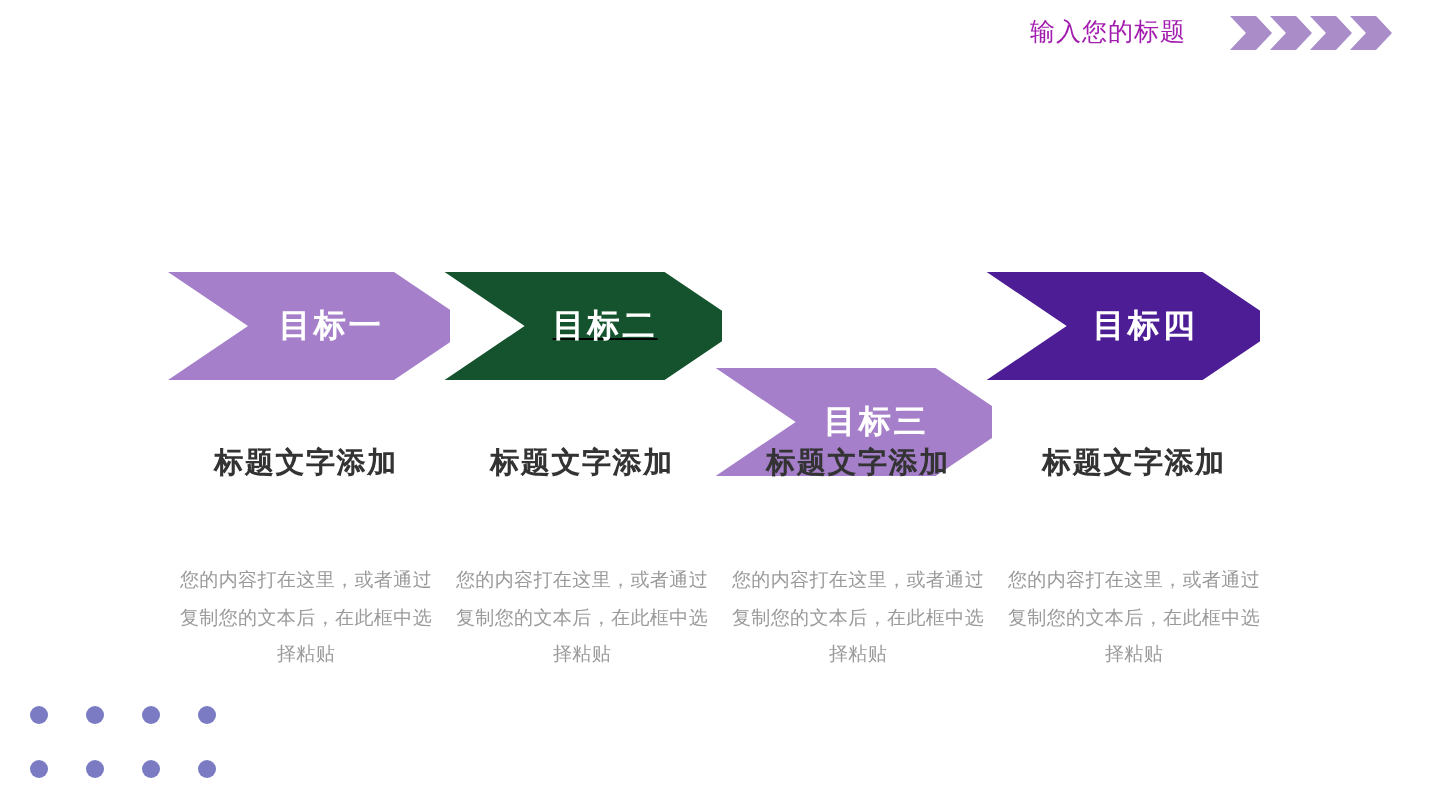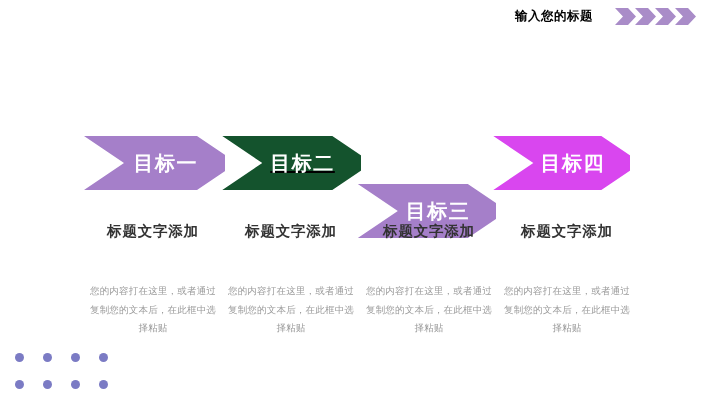--- a/index.html
+++ b/index.html
@@ -19,24 +19,24 @@
   .slide-header {
     position: absolute;
     top: 8px;
     right: 25px;
     display: flex;
     align-items: center;
     gap: 22px;
   }
   .header-title {
     font-size: 12.5px;
-    color: #000000;
+    color: #a21caf;
     letter-spacing: 0.5px;
     white-space: nowrap;
-    font-weight: 700;
+    font-weight: 400;
     margin-left: 48px;
   }
   .header-chevrons {
     display: flex;
     align-items: center;
     height: 17px;
   }
   .header-chev {
     width: 21px;
     height: 17px;
@@ -84,27 +84,27 @@
   }
   .banner-seg.s3 {
     width: 150px;
     background: #a57fc9;
     -webkit-clip-path: polygon(0 0, 110px 0, 150px 50%, 110px 100%, 0 100%, 40px 50%);
     clip-path: polygon(0 0, 110px 0, 150px 50%, 110px 100%, 0 100%, 40px 50%);
     margin-top: 48px;
   }
   .banner-seg.s4 {
     width: 148px;
-    background: #d946ef;
+    background: #4c1d95;
     -webkit-clip-path: polygon(0 0, 108px 0, 148px 50%, 108px 100%, 0 100%, 40px 50%);
     clip-path: polygon(0 0, 108px 0, 148px 50%, 108px 100%, 0 100%, 40px 50%);
   }
   .banner-label {
     color: #ffffff;
-    font-size: 20px;
+    font-size: 16px;
     font-weight: bold;
     letter-spacing: 1.5px;
     margin-left: 22px;
     white-space: nowrap;
   }
 
   
   .columns {
     position: absolute;
     left: 84px;

